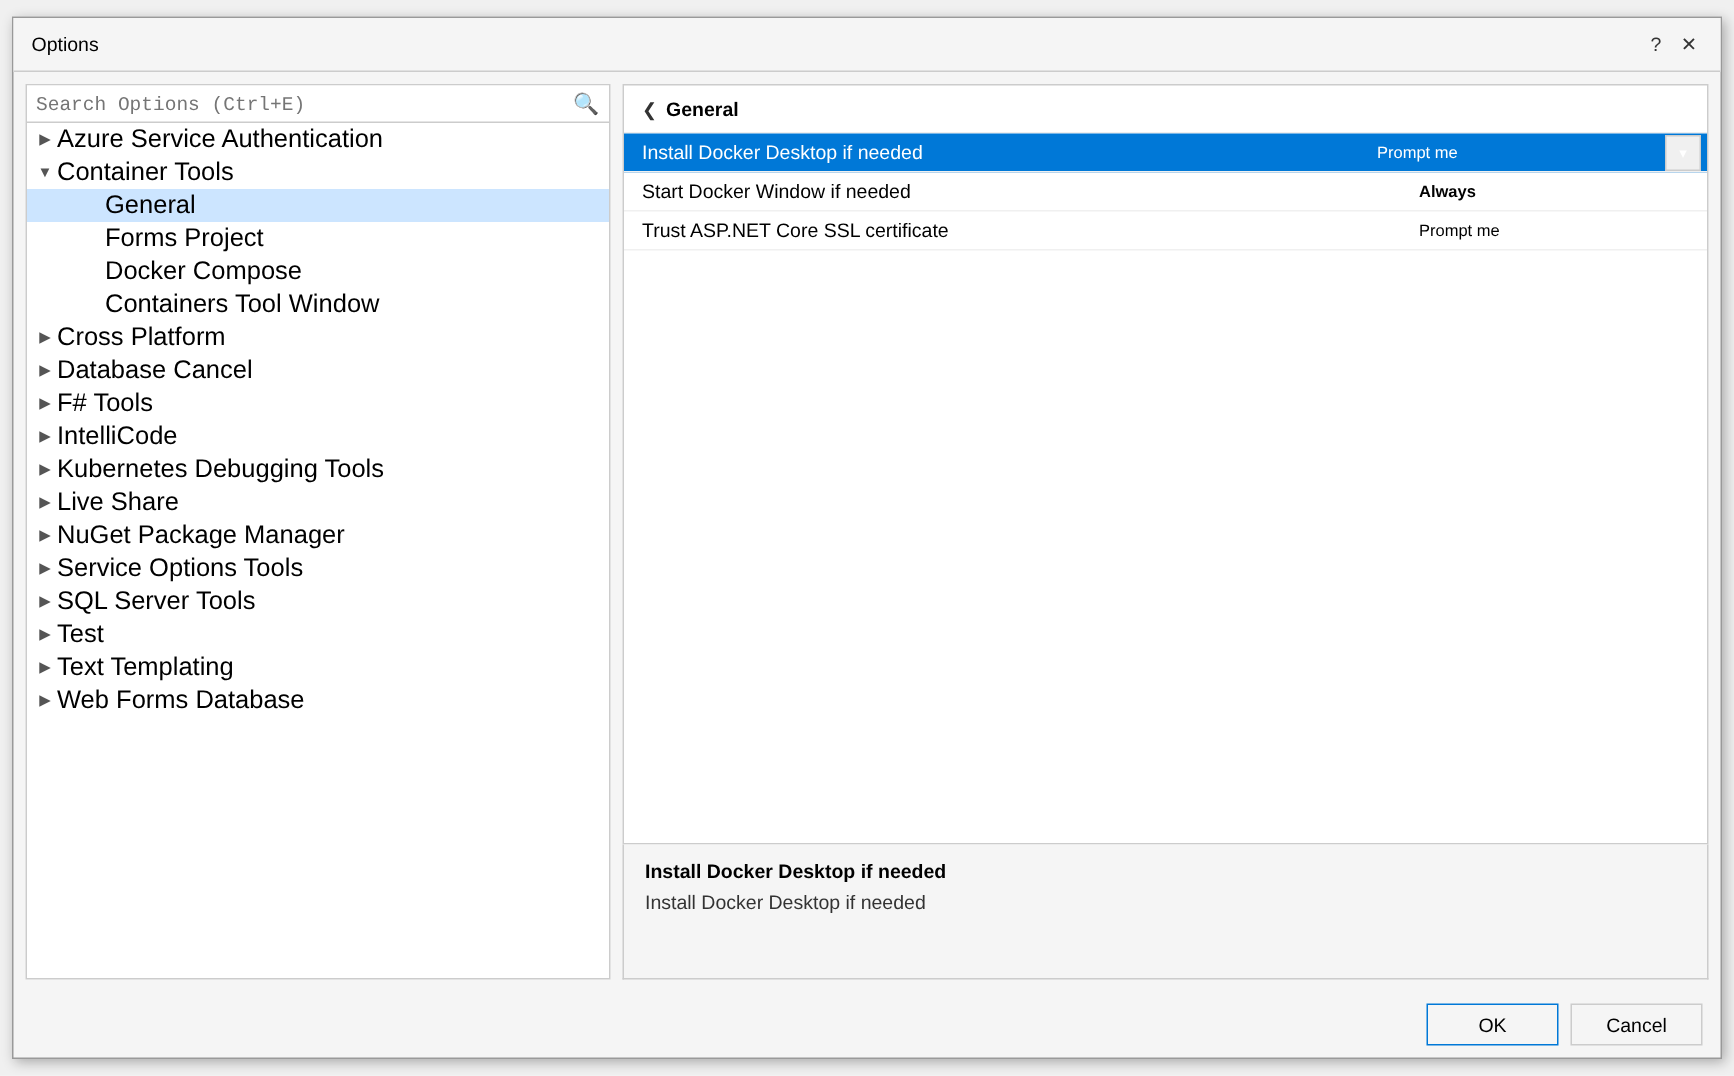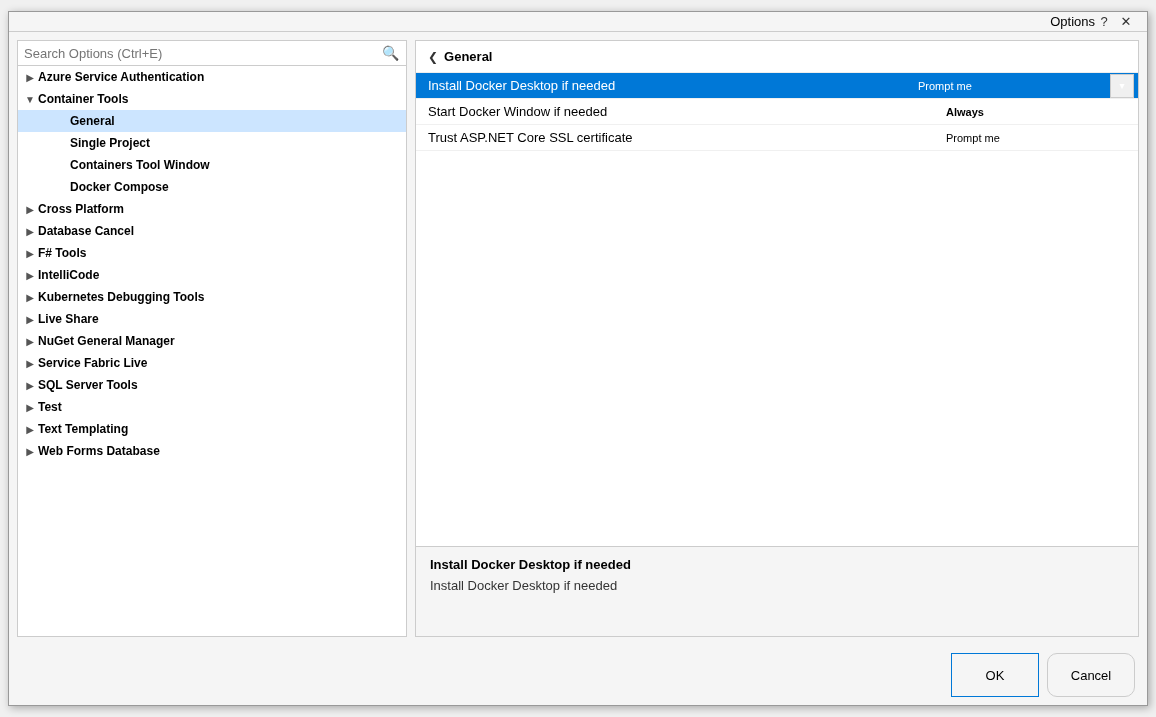--- a/index.html
+++ b/index.html
@@ -22,22 +22,22 @@
       box-shadow: 2px 2px 8px rgba(0,0,0,0.3);
       display: flex;
       flex-direction: column;
     }
     .title-bar {
       background: #f5f5f5;
       border-bottom: 1px solid #ccc;
       padding: 8px 12px;
       display: flex;
       align-items: center;
-      justify-content: flex-end;
-      height: 20px;
+      justify-content: space-between;
+      height: 36px;
     }
     .title-text {
       font-size: 13px;
       font-weight: normal;
       color: #000;
     }
     .title-buttons {
       display: flex;
       gap: 4px;
       align-items: center;
@@ -76,20 +76,21 @@
       padding: 4px 6px;
       background: #fff;
     }
     .search-input {
       flex: 1;
       border: none;
       outline: none;
       font-size: 13px;
       color: #666;
       background: transparent;
+      font-family: Liberation Mono, monospace;
     }
     .search-icon {
       color: #666;
       font-size: 14px;
     }
     .tree-container {
       flex: 1;
       overflow-y: auto;
       overflow-x: hidden;
       position: relative;
@@ -109,22 +110,21 @@
       width: 16px;
       height: 16px;
       display: flex;
       align-items: center;
       justify-content: center;
       font-size: 10px;
       color: #555;
       flex-shrink: 0;
     }
     .tree-label {
-      font-size: 12px;
-      font-weight: bold;
+      font-size: 17px;
     }
     .indent-2 { padding-left: 36px; }
     .right-panel {
       flex: 1;
       display: flex;
       flex-direction: column;
       gap: 0;
     }
     .settings-area {
       flex: 1;
@@ -208,31 +208,30 @@
     }
     .dialog-footer {
       display: flex;
       justify-content: flex-end;
       align-items: center;
       padding: 8px 12px;
       gap: 8px;
     }
     .footer-btn {
       min-width: 88px;
-      height: 44px;
+      height: 28px;
       padding: 0 16px;
       font-size: 13px;
       cursor: pointer;
       border: 1px solid #0078d7;
       background: #f5f5f5;
       color: #000;
     }
     .footer-btn.cancel {
       border-color: #ccc;
-      border-radius: 10px;
     }
     
     .tree-container::-webkit-scrollbar {
       width: 12px;
     }
     .tree-container::-webkit-scrollbar-track {
       background: #f0f0f0;
     }
     .tree-container::-webkit-scrollbar-thumb {
       background: #c0c0c0;
@@ -267,30 +266,30 @@
           <div class="tree-item">
             <span class="tree-arrow">▼</span>
             <span class="tree-label">Container Tools</span>
           </div>
           <div class="tree-item selected indent-2">
             <span class="tree-arrow"></span>
             <span class="tree-label">General</span>
           </div>
           <div class="tree-item indent-2">
             <span class="tree-arrow"></span>
-            <span class="tree-label">Single Project</span>
+            <span class="tree-label">Forms Project</span>
+          </div>
+          <div class="tree-item indent-2">
+            <span class="tree-arrow"></span>
+            <span class="tree-label">Docker Compose</span>
           </div>
           <div class="tree-item indent-2">
             <span class="tree-arrow"></span>
             <span class="tree-label">Containers Tool Window</span>
           </div>
-          <div class="tree-item indent-2">
-            <span class="tree-arrow"></span>
-            <span class="tree-label">Docker Compose</span>
-          </div>
           <div class="tree-item">
             <span class="tree-arrow">▶</span>
             <span class="tree-label">Cross Platform</span>
           </div>
           <div class="tree-item">
             <span class="tree-arrow">▶</span>
             <span class="tree-label">Database Cancel</span>
           </div>
           <div class="tree-item">
             <span class="tree-arrow">▶</span>
@@ -303,25 +302,25 @@
           <div class="tree-item">
             <span class="tree-arrow">▶</span>
             <span class="tree-label">Kubernetes Debugging Tools</span>
           </div>
           <div class="tree-item">
             <span class="tree-arrow">▶</span>
             <span class="tree-label">Live Share</span>
           </div>
           <div class="tree-item">
             <span class="tree-arrow">▶</span>
-            <span class="tree-label">NuGet General Manager</span>
-          </div>
-          <div class="tree-item">
-            <span class="tree-arrow">▶</span>
-            <span class="tree-label">Service Fabric Live</span>
+            <span class="tree-label">NuGet Package Manager</span>
+          </div>
+          <div class="tree-item">
+            <span class="tree-arrow">▶</span>
+            <span class="tree-label">Service Options Tools</span>
           </div>
           <div class="tree-item">
             <span class="tree-arrow">▶</span>
             <span class="tree-label">SQL Server Tools</span>
           </div>
           <div class="tree-item">
             <span class="tree-arrow">▶</span>
             <span class="tree-label">Test</span>
           </div>
           <div class="tree-item">

